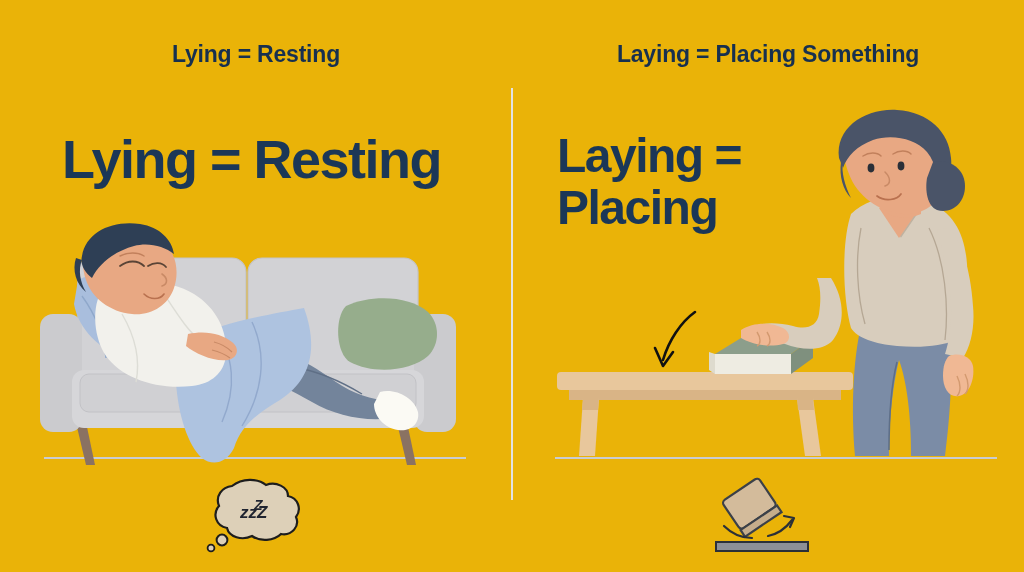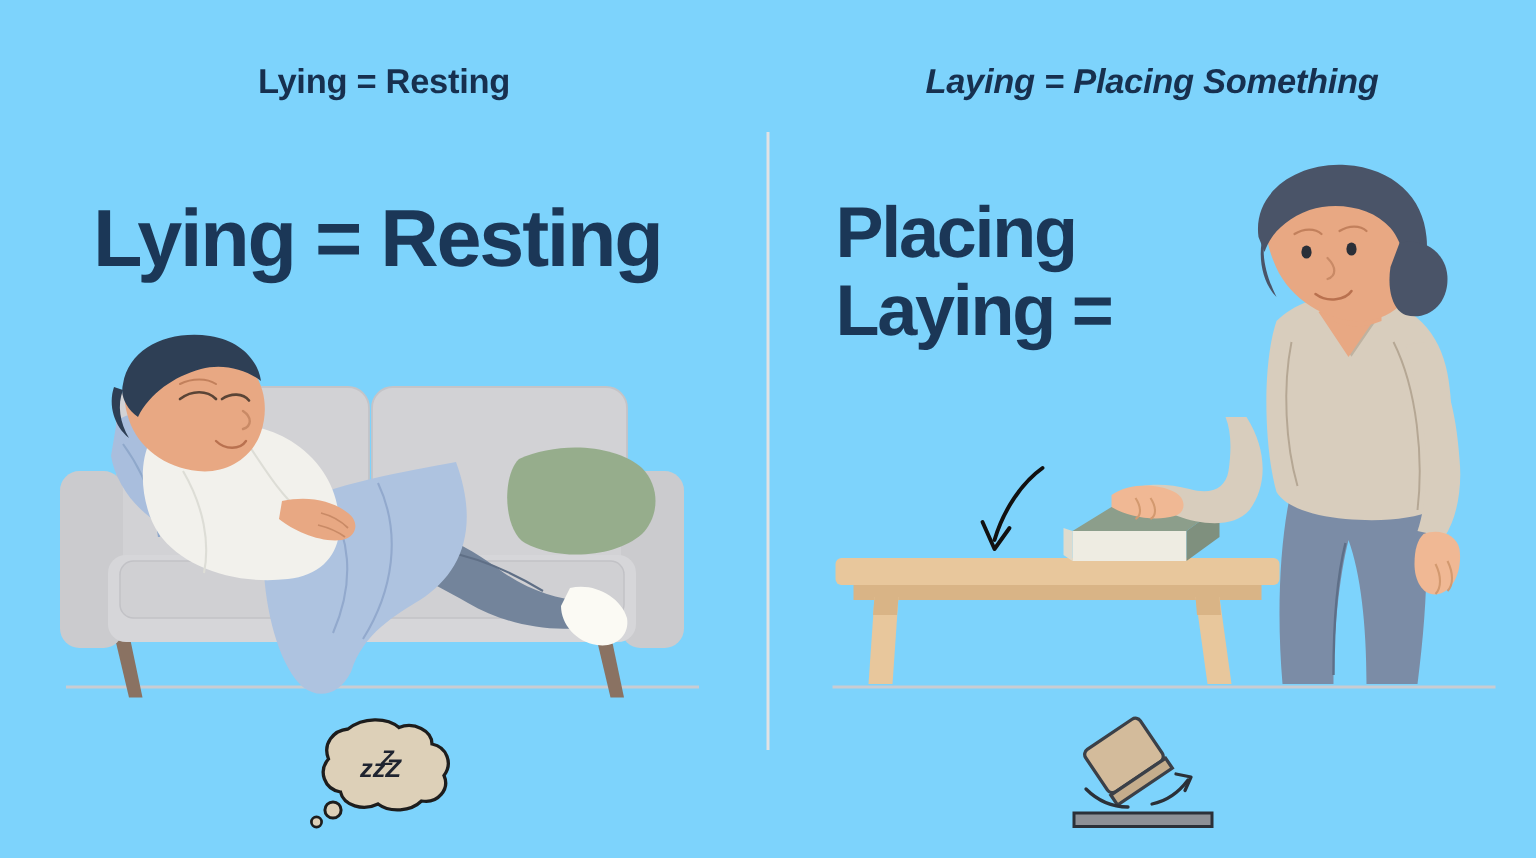--- a/index.html
+++ b/index.html
@@ -9,32 +9,32 @@
     height: 572px;
     background: #ffffff;
     font-family: "Liberation Sans", sans-serif;
     overflow: hidden;
   }
 
   #infographic {
     position: relative;
     width: 1024px;
     height: 572px;
-    background: #7dd3fc;
+    background: #eab308;
   }
 
   
   .panel {
     position: absolute;
     top: 0;
     width: 512px;
     height: 572px;
   }
   #panel-left  { left: 0; }
-  #panel-right { left: 512px; font-style: italic; }
+  #panel-right { left: 512px; }
 
   
   #divider {
     position: absolute;
     left: 511px;
     top: 88px;
     width: 1.5px;
     height: 412px;
     background: #e2e2e4;
   }
@@ -212,22 +212,22 @@
         <text x="58" y="32" font-family="'Liberation Sans', sans-serif" font-size="14" font-weight="bold" fill="#1f2430">Z</text>
       </svg>
     </div>
   </div>
 
   <div class="panel" id="panel-right">
     <div class="panel-caption">Laying = Placing Something</div>
   </div>
 
   <div class="headline" id="headline-right">
+    <span class="hl-line">Laying =</span>
     <span class="hl-line">Placing</span>
-    <span class="hl-line">Laying =</span>
   </div>
 
   <div class="ground" id="ground-right"></div>
 
   <div class="scene" id="scene-table">
     <svg width="460" height="352" viewBox="0 0 460 352">
 
       <g>
         <rect x="12" y="262" width="296" height="18" rx="4" fill="#e8c79c"></rect>
         <rect x="24" y="280" width="272" height="10" fill="#d9b486"></rect>

